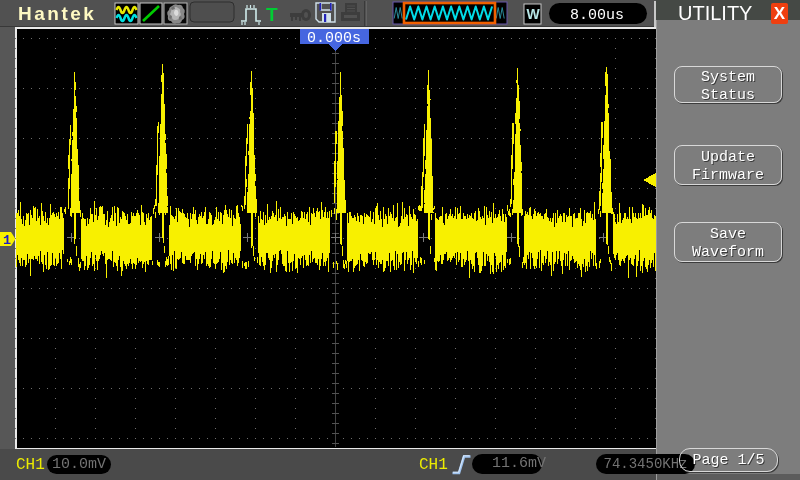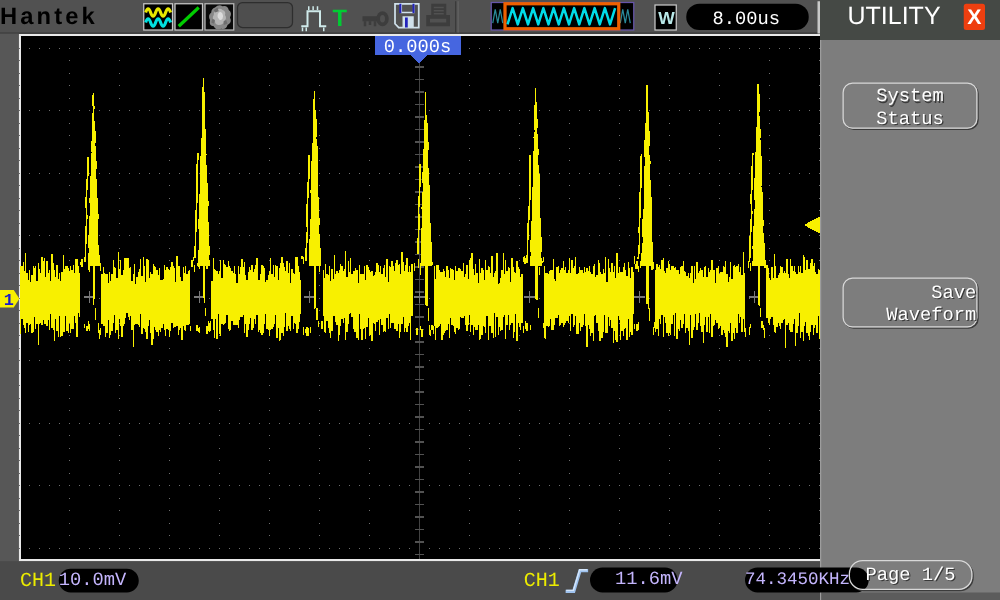--- a/index.html
+++ b/index.html
@@ -1,34 +1,34 @@
 <!DOCTYPE html>
 <html><head><meta charset="utf-8"><style>
 * { margin:0; padding:0; box-sizing:border-box; }
 html,body { width:800px; height:480px; overflow:hidden; background:#7d7d7d;
   font-family:"Liberation Mono", monospace; }
 .abs { position:absolute; }
 #topbar { left:0; top:0; width:656px; height:27px; background:#515151; }
-#logo { left:0; top:3px; color:#000000; font-family:"Liberation Sans",sans-serif;
+#logo { left:18px; top:3px; color:#fef9c3; font-family:"Liberation Sans",sans-serif;
   font-weight:bold; font-size:19px; letter-spacing:2.5px; }
 #leftstrip { left:0; top:27px; width:15px; height:423px; background:#575757; }
 #botbar { left:0; top:449px; width:656px; height:31px; background:#4a4a4a; }
 #sidebar { left:656px; top:0; width:144px; height:480px; background:#7d7d7d;
   border-left:1px solid #9d9d9d; }
-#sidetitle { left:656px; top:0; width:144px; height:32px; background:#454945; }
+#sidetitle { left:656px; top:0; width:144px; height:20px; background:#454945; }
 #sidetitle span { position:absolute; left:22px; top:2px; color:#fff; font-size:20px; letter-spacing:0px; font-family:"Liberation Sans",sans-serif; }
 #xbtn { position:absolute; left:115px; top:3px; width:17px; height:21px; background:#ee3f10;
   border-radius:2px; color:#fff; font-weight:bold; font-size:17px; text-align:center;
   line-height:21px; font-family:"Liberation Sans",sans-serif; }
 #sidebot { left:657px; top:474px; width:143px; height:6px; background:#5c5c5c; }
 .btn { position:absolute; left:18px; width:108px; border:1px solid #d8d8d8;
   border-radius:8px; box-shadow:1px 1px 0 #3c3c3c; color:#fff; font-size:15px;
   text-align:center; text-shadow:1px 1px 0 #3a3a3a; line-height:18px; }
-.pill { position:absolute; background:#000; border-radius:10px; color:#c4b5fd;
-  font-size:15px; text-align:left; }
+.pill { position:absolute; background:#000; border-radius:10px; color:#737373;
+  font-size:15px; text-align:center; }
 #screen { left:15px; top:27px; }
 .tb { position:absolute; top:0; height:27px; }
 </style></head><body>
 <div class="abs" id="topbar"></div>
 <div class="abs" style="left:0;top:26px;width:656px;height:1px;background:#383838"></div>
 <div class="abs" id="leftstrip"></div>
 <div class="abs" id="botbar"></div>
 <div class="abs" id="sidebar"></div>
 <div class="abs" id="sidetitle">
     <span>UTILITY</span>
@@ -127,15 +127,16 @@
 <div class="abs" style="left:419px;top:456px;color:#ecec00;font-size:16px;">CH1</div>
 <svg class="abs" style="left:450px;top:450px" width="24" height="28" viewBox="0 0 24 28">
   <path d="M2.5 23 h6.5 l5 -16.5 h6.5" fill="none" stroke="#9ec2ee" stroke-width="2.6"></path>
   <path d="M3 22.3 h5.7 l5 -16.5 h6" fill="none" stroke="#d5e6fa" stroke-width="1.1"></path>
 </svg>
 <div class="pill" style="left:472px;top:454px;width:70px;height:20px;line-height:20px;padding-left:20px;">11.6mV</div>
 <div class="pill" style="left:548px;top:454px;width:99px;height:20px;line-height:20px;font-size:14px;margin-left:48px;">74.3450KHz</div>
 
 <div class="abs" style="left:656px;top:0;width:144px;height:480px;">
   <div class="btn" style="top:66px;height:37px;padding-top:1.5px;">System<br>Status</div>
-  <div class="btn" style="top:222px;height:40px;padding-top:3px;text-align:right;">Save<br>Waveform</div>
+  <div class="btn" style="top:145px;height:40px;padding-top:3px;">Update<br>Firmware</div>
+  <div class="btn" style="top:222px;height:40px;padding-top:3px;">Save<br>Waveform</div>
   <div class="btn" style="top:448px;height:24px;line-height:23px;border-radius:11px;left:23px;width:99px;font-size:15px;">Page 1/5</div>
 </div>
 
 </body></html>

